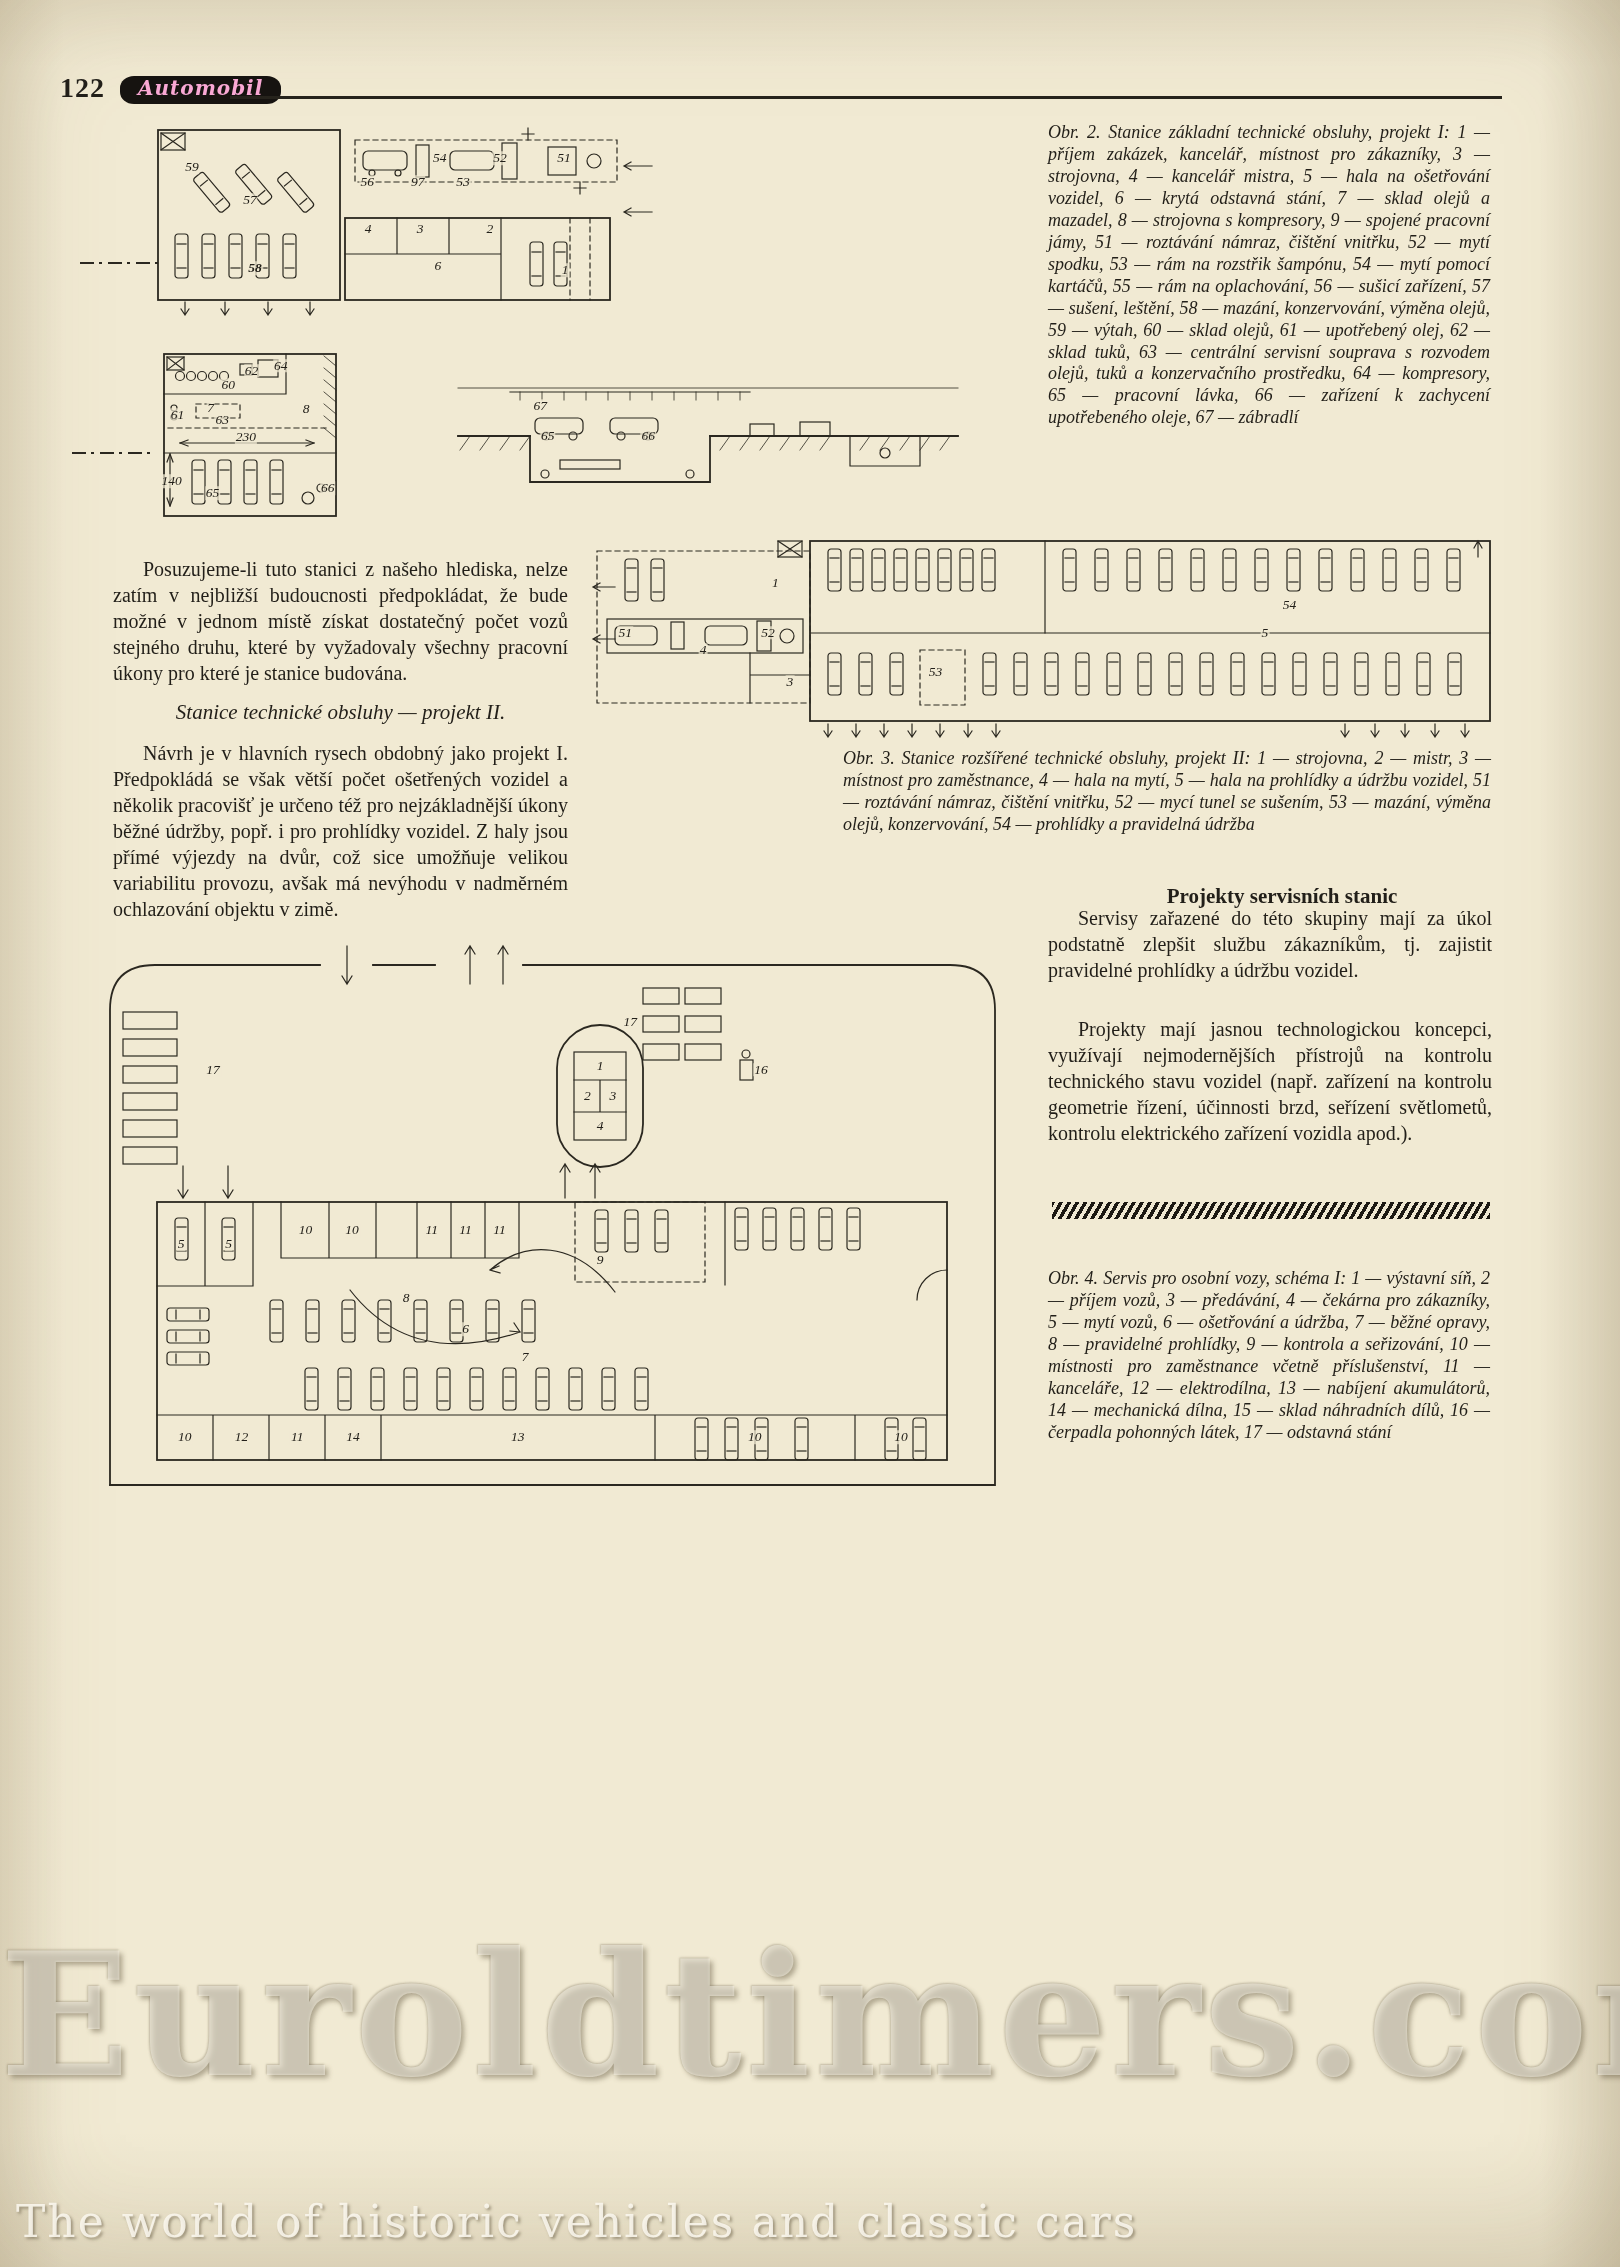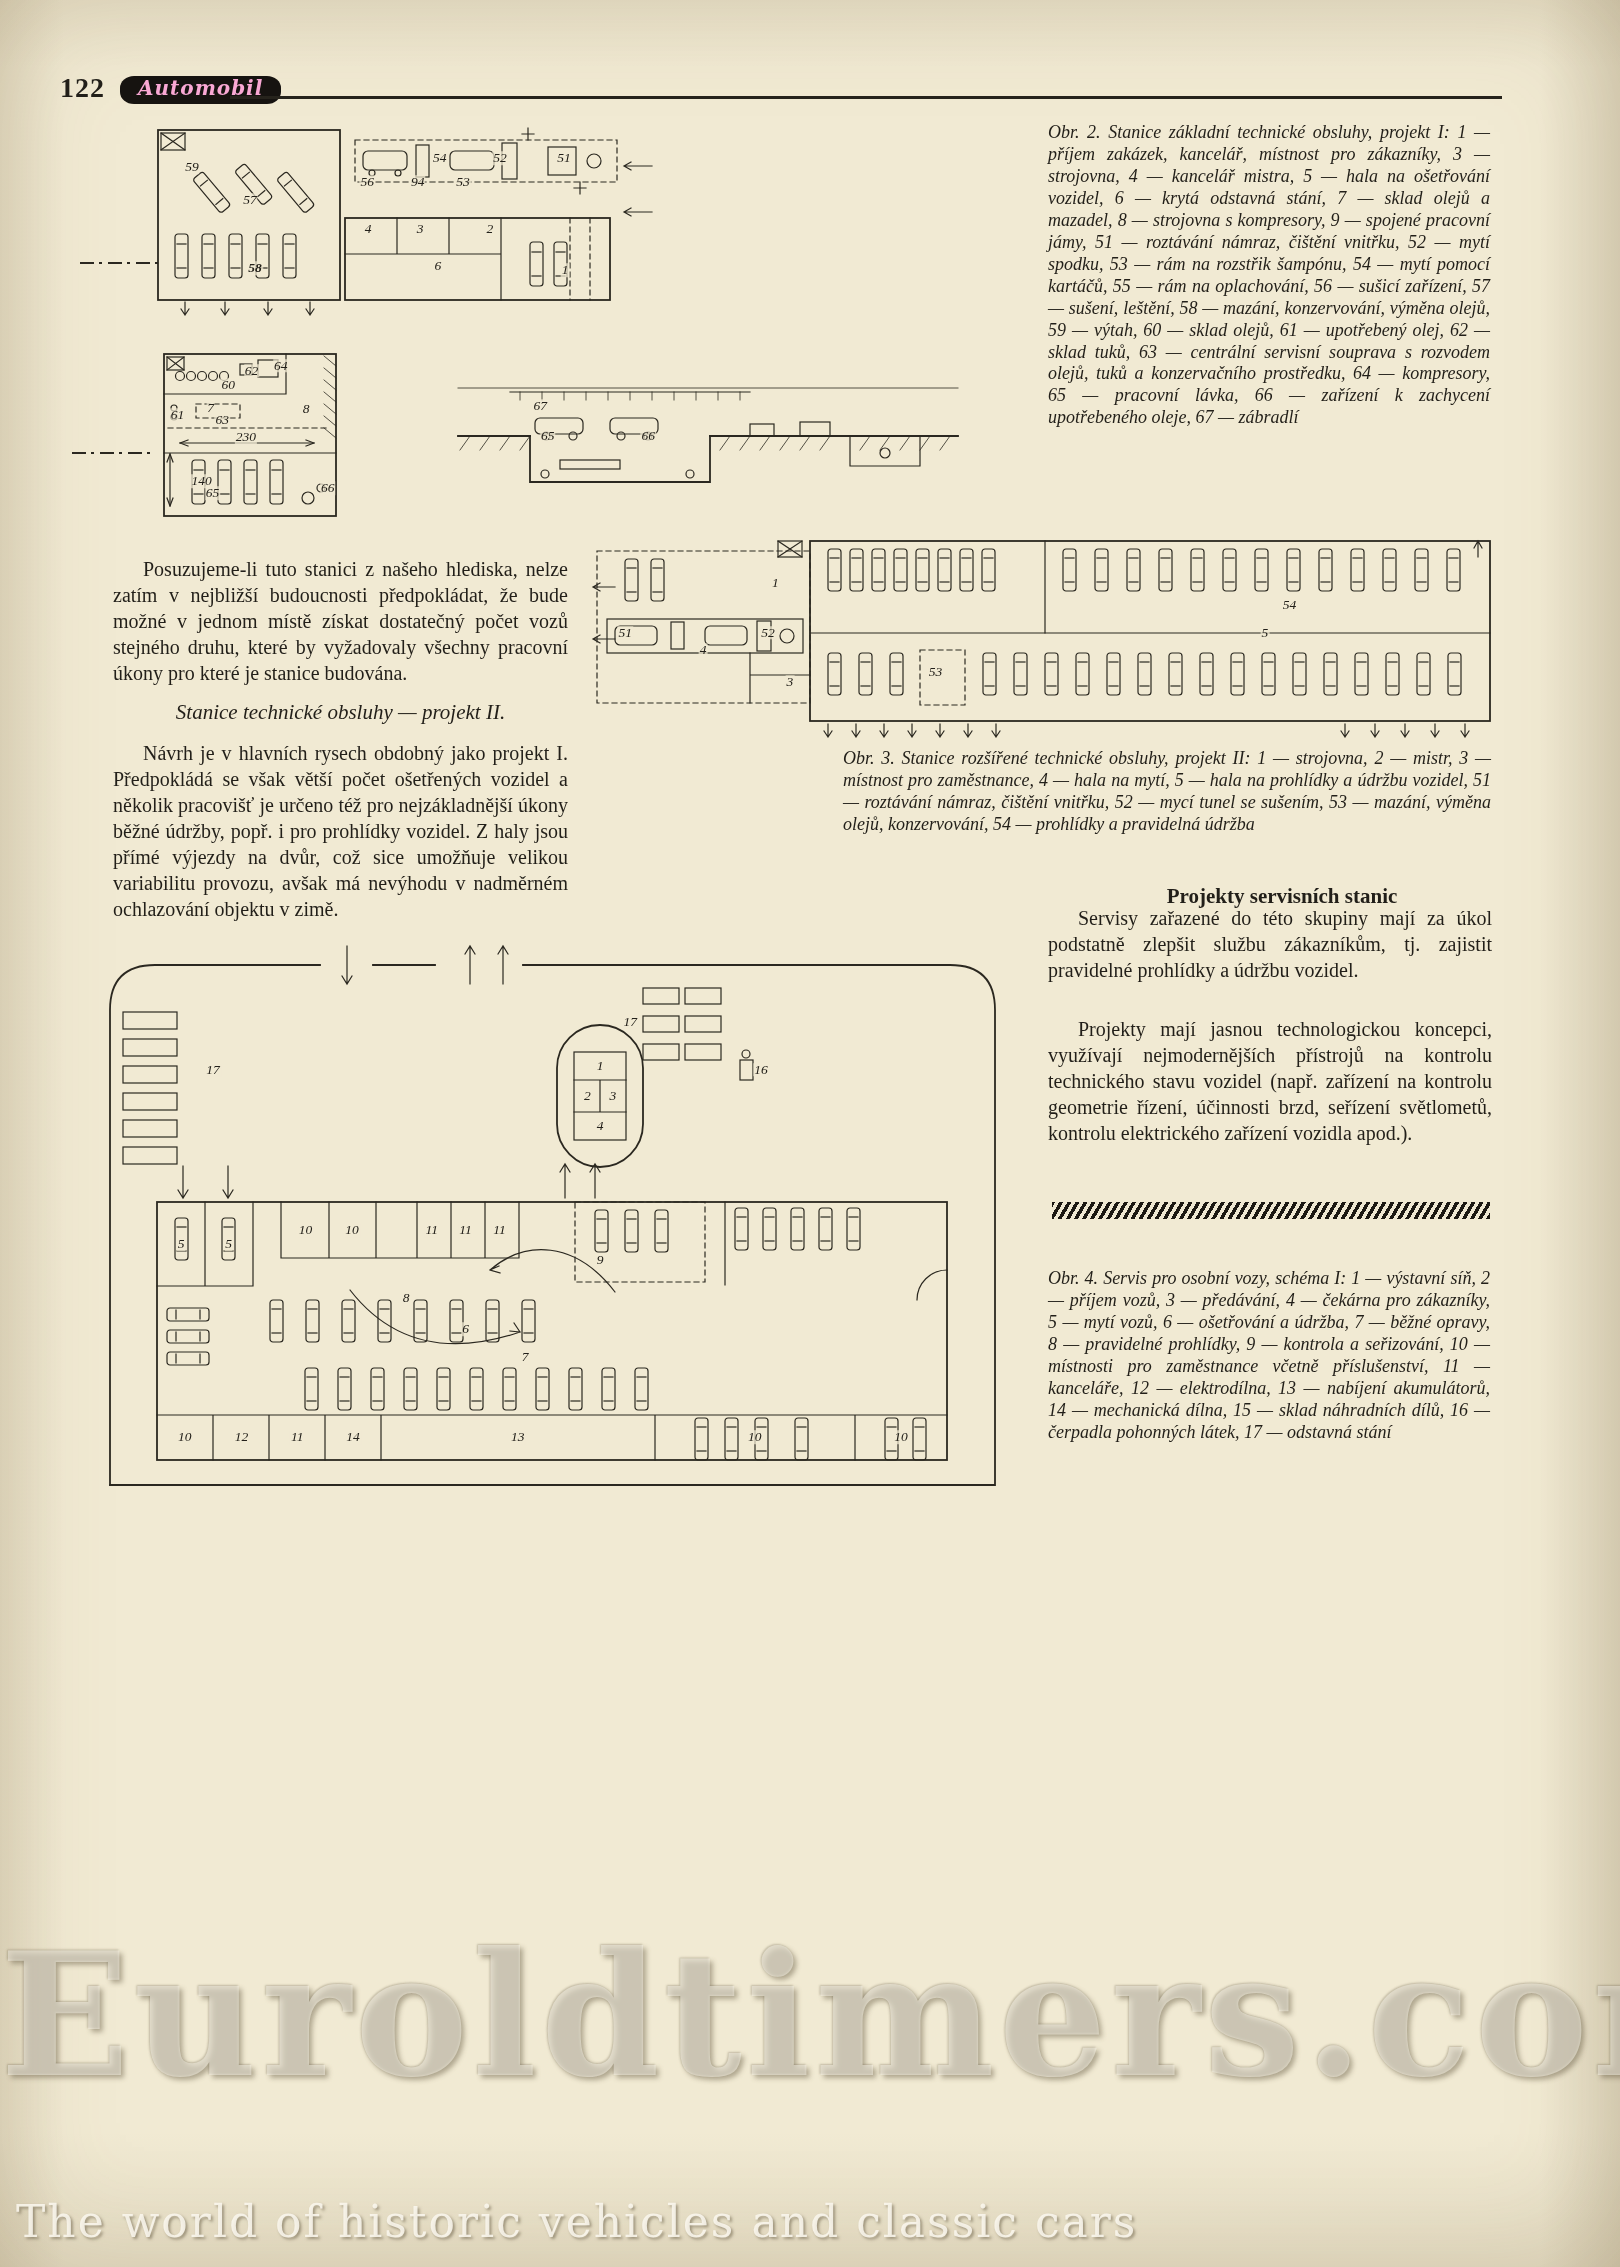--- a/index.html
+++ b/index.html
@@ -99,21 +99,21 @@
       <path d="M502,44 H474 m7,-4 l-7,4 l7,4"></path>
         <path d="M502,90 H474 m7,-4 l-7,4 l7,4"></path>
     </svg>
   <span class="fig-label" style="left: 8.3%; top: 15%; margin-top: 16px;">59</span>
       <span class="fig-label" style="left: 19.8%; top: 40%;">57</span>
       <span class="fig-label" style="left: 20.8%; top: 75%; font-weight: bold;">58</span>
       <span class="fig-label" style="left: 57.4%; top: 18.5%;">54</span>
       <span class="fig-label" style="left: 69.3%; top: 18.5%;">52</span>
       <span class="fig-label" style="left: 82%; top: 18.5%;">51</span>
       <span class="fig-label" style="left: 43%; top: 31%;">56</span>
-      <span class="fig-label" style="left: 53%; top: 31%;">94</span>
+      <span class="fig-label" style="left: 53%; top: 31%;">97</span>
       <span class="fig-label" style="left: 62%; top: 31%;">53</span>
       <span class="fig-label" style="left: 43.2%; top: 55%;">4</span>
       <span class="fig-label" style="left: 53.5%; top: 55%;">3</span>
       <span class="fig-label" style="left: 67.3%; top: 55%;">2</span>
       <span class="fig-label" style="left: 57%; top: 74%;">6</span>
       <span class="fig-label" style="left: 82.2%; top: 76%;">1</span>
     </figure>
 
   <figure class="fig" style="left:158px;top:348px;width:195px;height:175px;">
     <svg viewBox="0 0 195 175">
@@ -153,21 +153,21 @@
         <circle cx="163" cy="140" r="4"></circle>
     </svg>
   <span class="fig-label" style="left: 36%; top: 21%;">60</span>
       <span class="fig-label" style="left: 48%; top: 13%;">62</span>
       <span class="fig-label" style="left: 63%; top: 10%;">64</span>
       <span class="fig-label" style="left: 27%; top: 34%;">7</span>
       <span class="fig-label" style="left: 76%; top: 35%;">8</span>
       <span class="fig-label" style="left: 10%; top: 38%;">61</span>
       <span class="fig-label" style="left: 33%; top: 41%;">63</span>
       <span class="fig-label" style="left: 45%; top: 51%;">230</span>
-      <span class="fig-label" style="left: 7%; top: 76%; margin-left: 30px;">140</span>
+      <span class="fig-label" style="left: 7%; top: 76%;">140</span>
       <span class="fig-label" style="left: 28%; top: 83%;">65</span>
       <span class="fig-label" style="left: 87%; top: 80%;">66</span>
     </figure>
 
   <figure class="fig" style="left:450px;top:378px;width:515px;height:125px;">
     <svg viewBox="0 0 515 125">
       <path class="thin" d="M8,10 H508"></path>
       <path d="M60,14 H300"></path>
       <path class="thin" d="M70,14 V22 M92,14 V22 M114,14 V22 M136,14 V22 M158,14 V22 M180,14 V22 M202,14 V22 M224,14 V22 M246,14 V22 M268,14 V22 M290,14 V22"></path>
       <path class="thick" d="M8,58 H80 M260,58 H508"></path>

